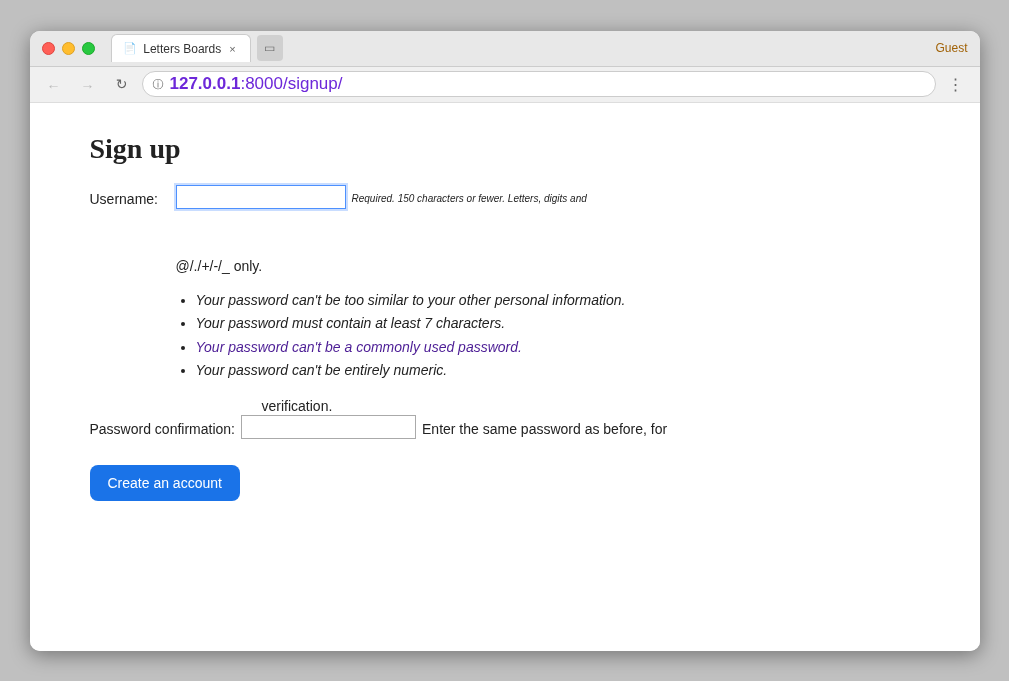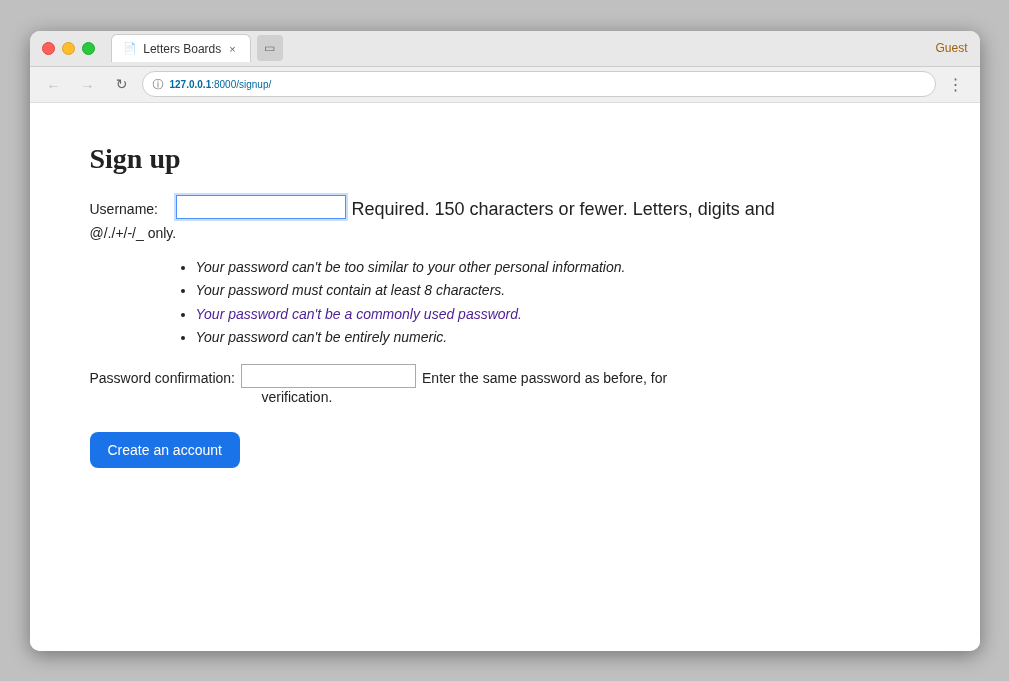--- a/index.html
+++ b/index.html
@@ -154,22 +154,22 @@
       font-size: 13px;
       color: #333;
     }
 
     .address-lock {
       color: #666;
       font-size: 11px;
     }
 
     .address-text {
-      font-size: 10px;
-      color: #0369a1;
+      font-size: 17px;
+      color: #6d28d9;
     }
 
     .address-text .host {
       font-weight: bold;
     }
 
     .menu-btn {
       width: 28px;
       height: 28px;
       display: flex;
@@ -177,37 +177,38 @@
       justify-content: center;
       color: #666;
       font-size: 16px;
       cursor: pointer;
     }
 
     
     .page-content {
       flex: 1;
       background: #fff;
-      padding: 40px 60px;
+      padding: 30px 60px;
       overflow-y: auto;
     }
 
     h1.page-title {
       font-size: 28px;
       font-weight: bold;
       color: #222;
       margin-bottom: 20px;
       font-family: Georgia, serif;
     }
 
     .form-group {
       display: flex;
       align-items: flex-start;
       margin-bottom: 16px;
       flex-wrap: wrap;
+      gap: 44px;
     }
 
     .form-label {
       font-size: 14px;
       color: #222;
       margin-right: 6px;
       padding-top: 4px;
       min-width: 80px;
       white-space: nowrap;
     }
@@ -219,25 +220,26 @@
       width: 170px;
       outline: none;
     }
 
     .form-input.focused {
       border-color: #4d90fe;
       box-shadow: 0 0 0 2px rgba(77,144,254,0.3);
     }
 
     .form-help {
-      font-size: 18px;
+      font-size: 10px;
       color: #222;
       margin-left: 6px;
       padding-top: 4px;
       flex: 1;
+      font-style: italic;
     }
 
     .password-hints {
       margin-left: 86px;
       margin-bottom: 16px;
     }
 
     .password-hints ul {
       list-style: disc;
       padding-left: 20px;
@@ -309,20 +311,21 @@
     .username-row {
       display: flex;
       align-items: center;
       flex-wrap: wrap;
       margin-bottom: 4px;
     }
 
     .username-hint2 {
       font-size: 14px;
       color: #222;
+      margin-left: 86px;
       margin-top: 2px;
     }
   </style>
 </head>
 <body>
 
 <div class="browser-window">
 
   <div class="title-bar">
     <div class="traffic-lights">
@@ -378,34 +381,34 @@
         <span class="username-hint2">@/./+/-/_ only.</span>
       </div>
     </div>
 
     
 
     
     <div class="password-hints">
       <ul>
         <li>Your password can't be too similar to your other personal information.</li>
-        <li>Your password must contain at least 8 characters.</li>
+        <li>Your password must contain at least 7 characters.</li>
         <li><a href="#">Your password can't be a commonly used password.</a></li>
         <li>Your password can't be entirely numeric.</li>
       </ul>
     </div>
 
     
     <div class="confirmation-group">
+      <div style="width:100%; padding-left: 172px;">
+        <span class="confirmation-help-block">verification.</span>
+      </div>
       <div style="display:flex; align-items:center; width:100%;">
         <label class="confirmation-label">Password confirmation:</label>
         <input type="password" class="confirmation-input" style="">
         <span class="confirmation-help">Enter the same password as before, for</span>
       </div>
-      <div style="width:100%; padding-left: 172px;">
-        <span class="confirmation-help-block">verification.</span>
-      </div>
     </div>
 
     
     <button class="submit-btn">Create an account</button>
   </div>
 </div>
 
 </body></html>

